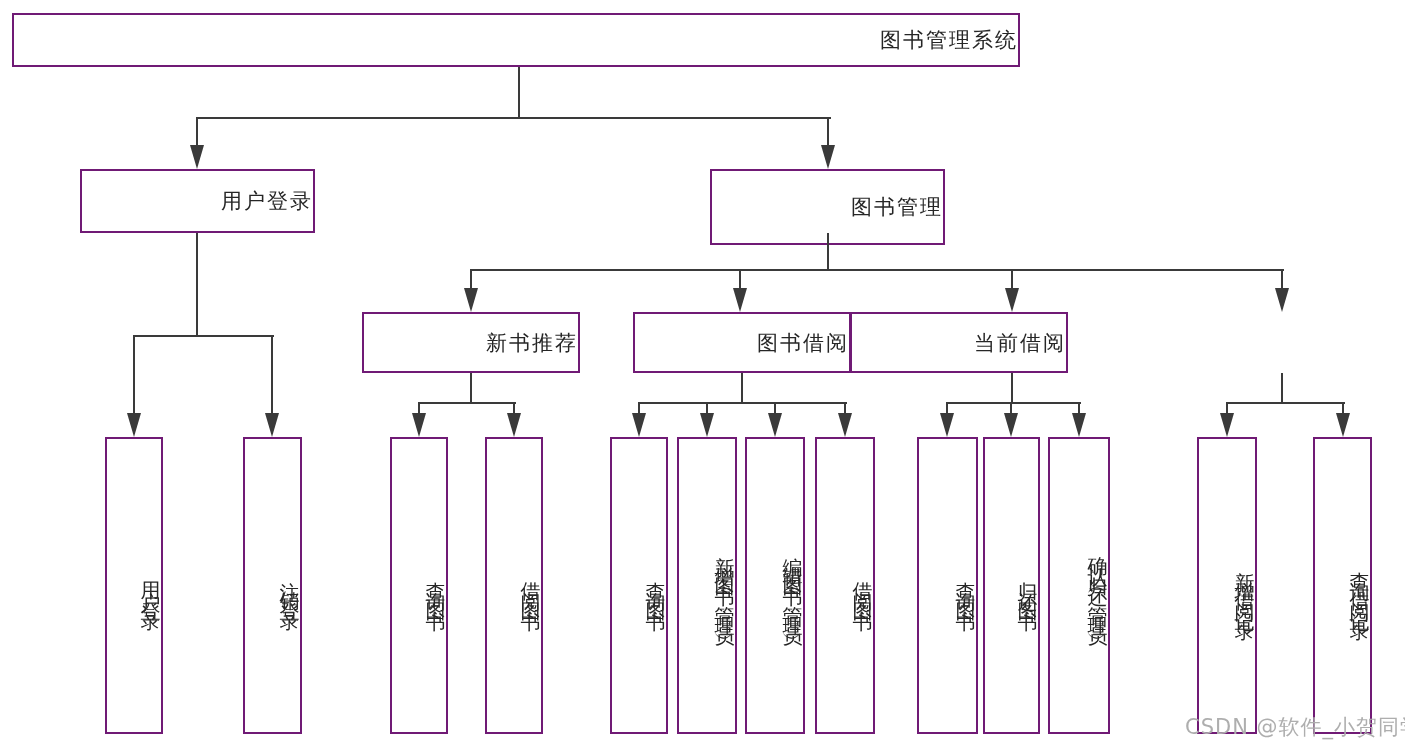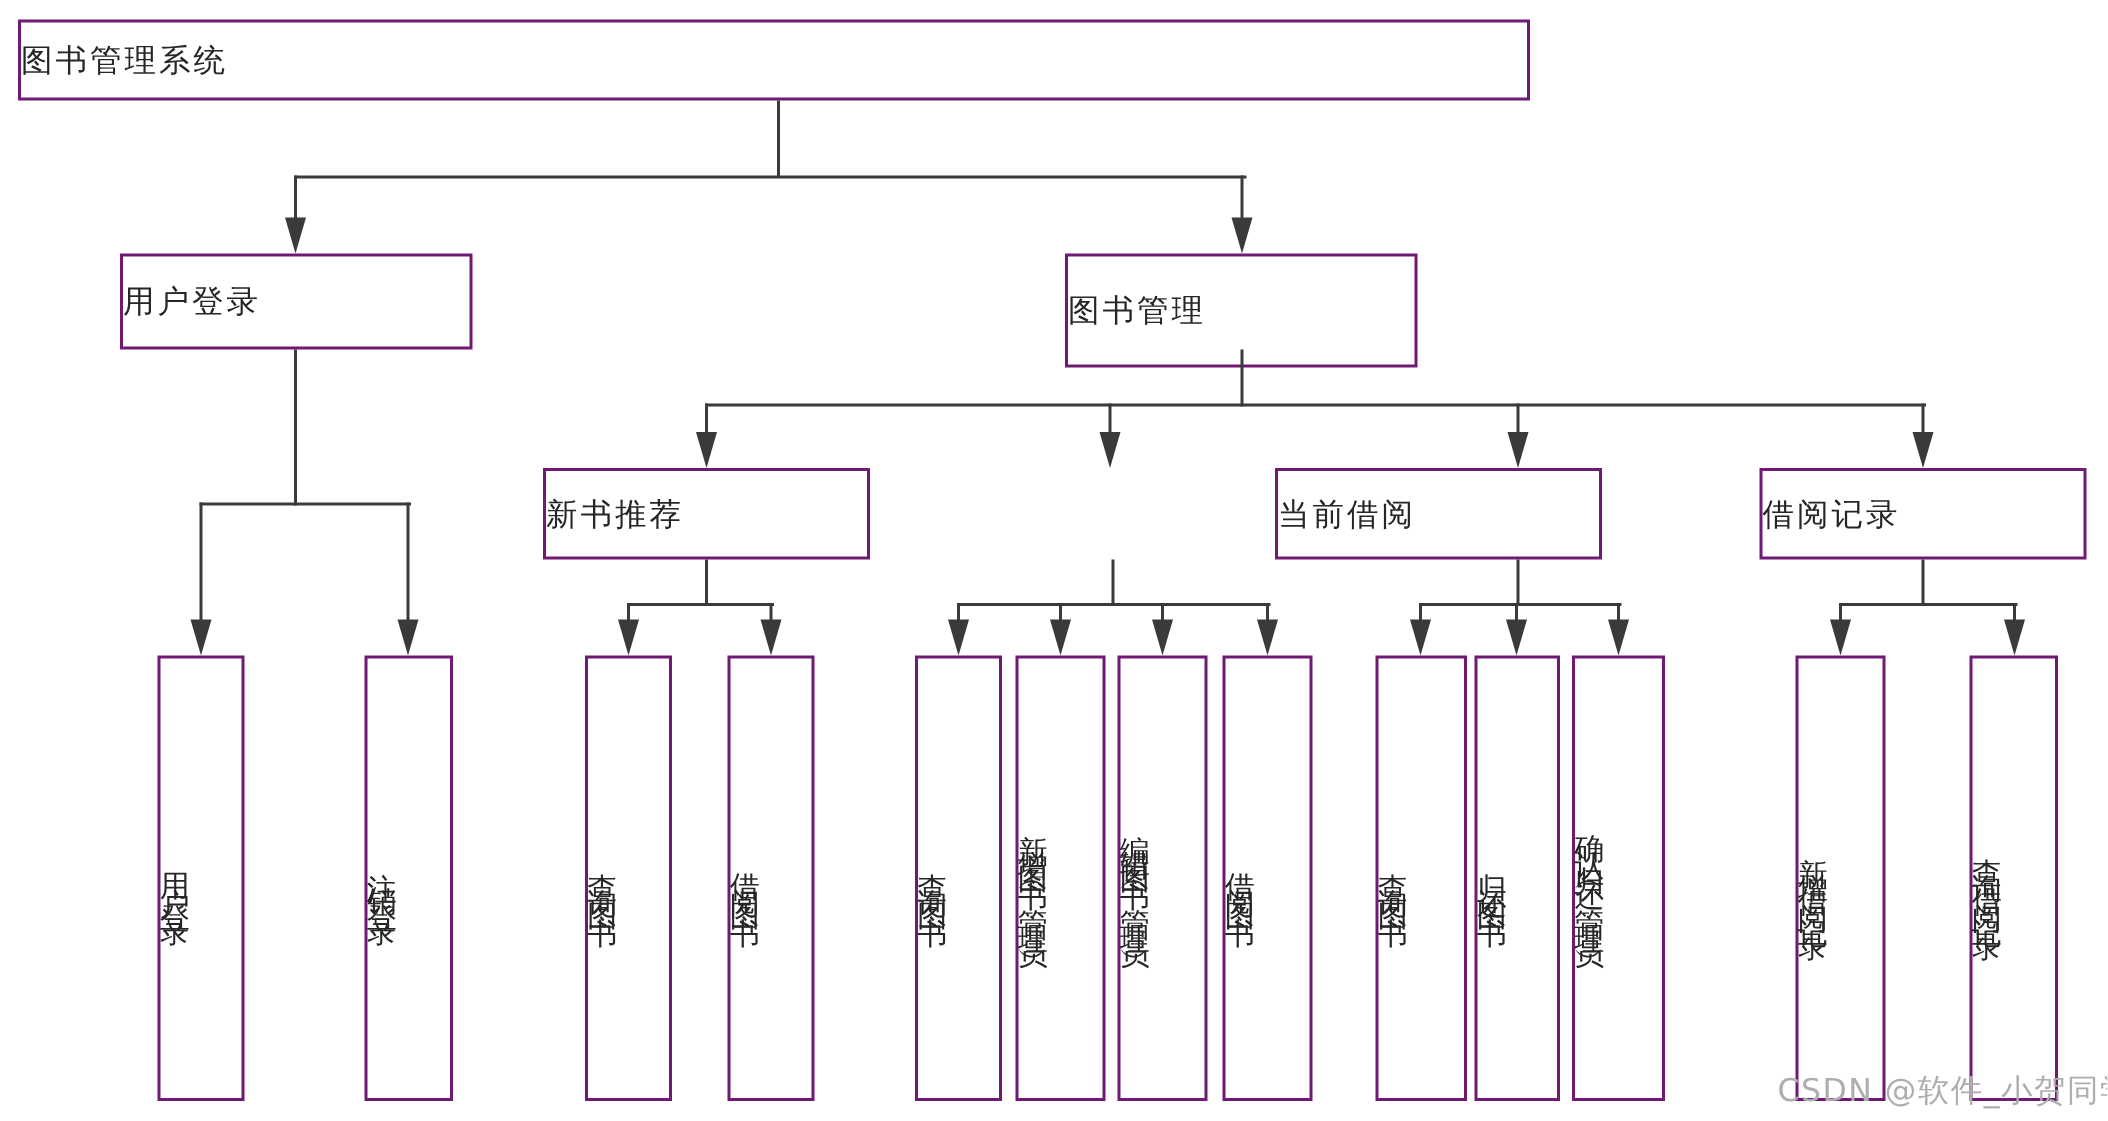--- a/index.html
+++ b/index.html
@@ -12,21 +12,21 @@
     overflow: hidden;
   }
   
   .box {
     position: absolute;
     background: #ffffff;
     border: 2px solid #701a75;
     box-sizing: border-box;
     display: flex;
     align-items: center;
-    justify-content: flex-start;
+    justify-content: flex-end;
     color: #262626;
   }
   .hbox .lbl {
     font-size: 21px;
     letter-spacing: 2px;
     white-space: nowrap;
   }
   .root-box { border-width: 2px; }
   .leaf { top: 437px; height: 297px; }
   .leaf .vlbl {
@@ -74,28 +74,28 @@
   </div>
 
   <div class="box hbox" style="left:710px;top:169px;width:235px;height:76px">
     <span class="lbl">图书管理</span>
   </div>
 
   <div class="box hbox" style="left:362px;top:312px;width:218px;height:61px">
     <span class="lbl">新书推荐</span>
   </div>
 
+  <div class="box hbox" style="left:633px;top:312px;width:218px;height:61px">
+    <span class="lbl">图书借阅</span>
+  </div>
 
   <div class="box hbox" style="left:850px;top:312px;width:218px;height:61px">
     <span class="lbl">当前借阅</span>
   </div>
 
-  <div class="box hbox" style="left:1173px;top:312px;width:218px;height:61px">
-    <span class="lbl">借阅记录</span>
-  </div>
 
   <div class="box leaf" style="left:105px;width:58px">
     <span class="vlbl">用户登录</span>
   </div>
   <div class="box leaf" style="left:243px;width:59px">
     <span class="vlbl">注销登录</span>
   </div>
 
   <div class="box leaf" style="left:390px;width:58px">
     <span class="vlbl">查询图书</span>

